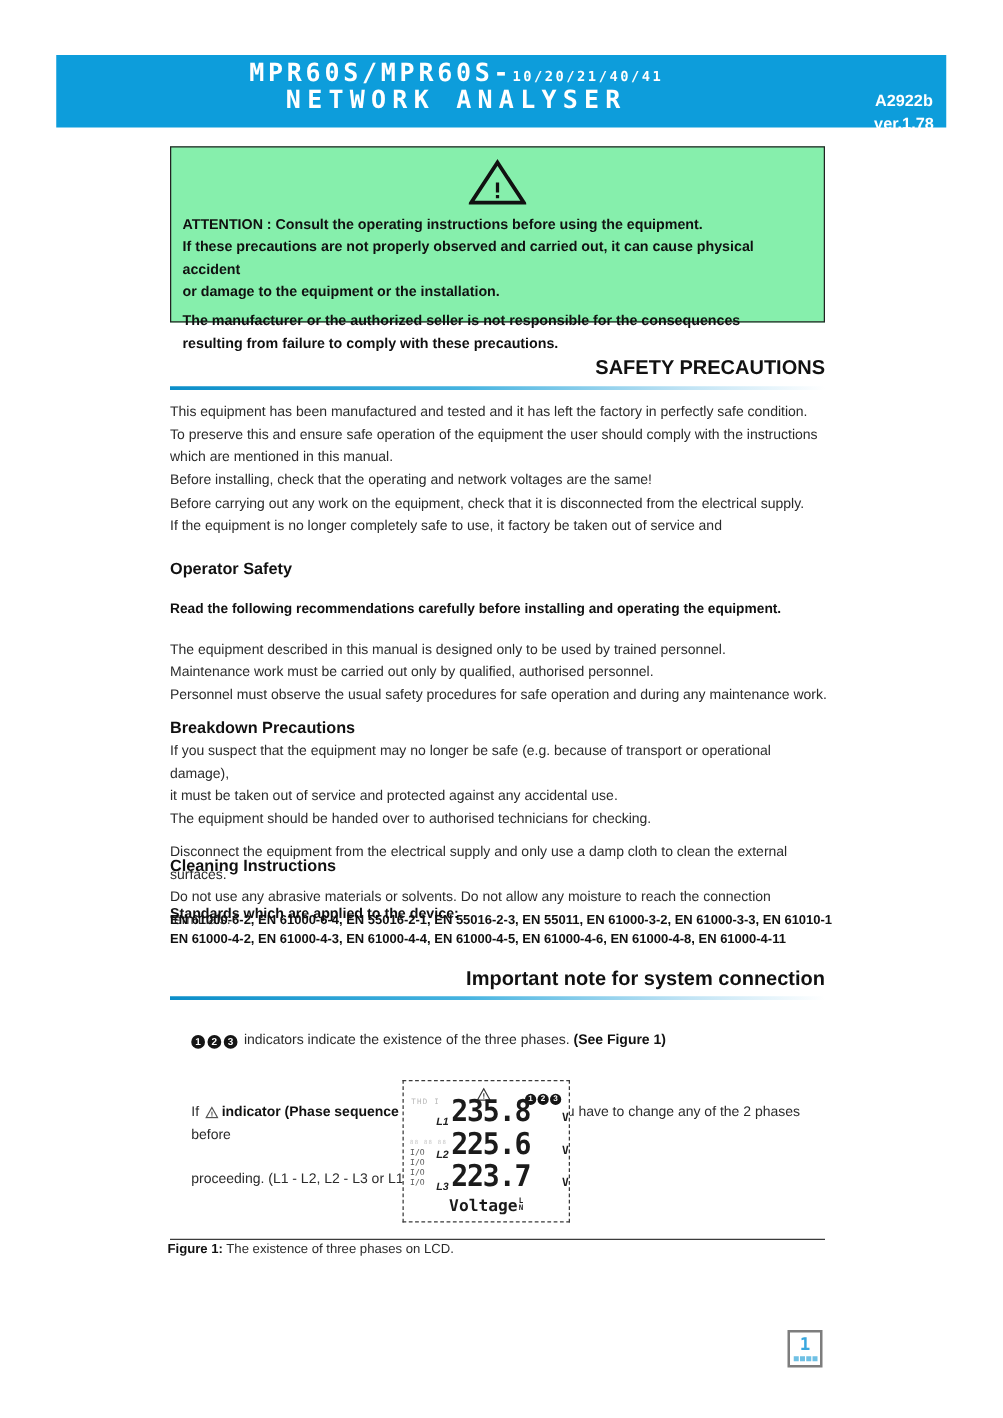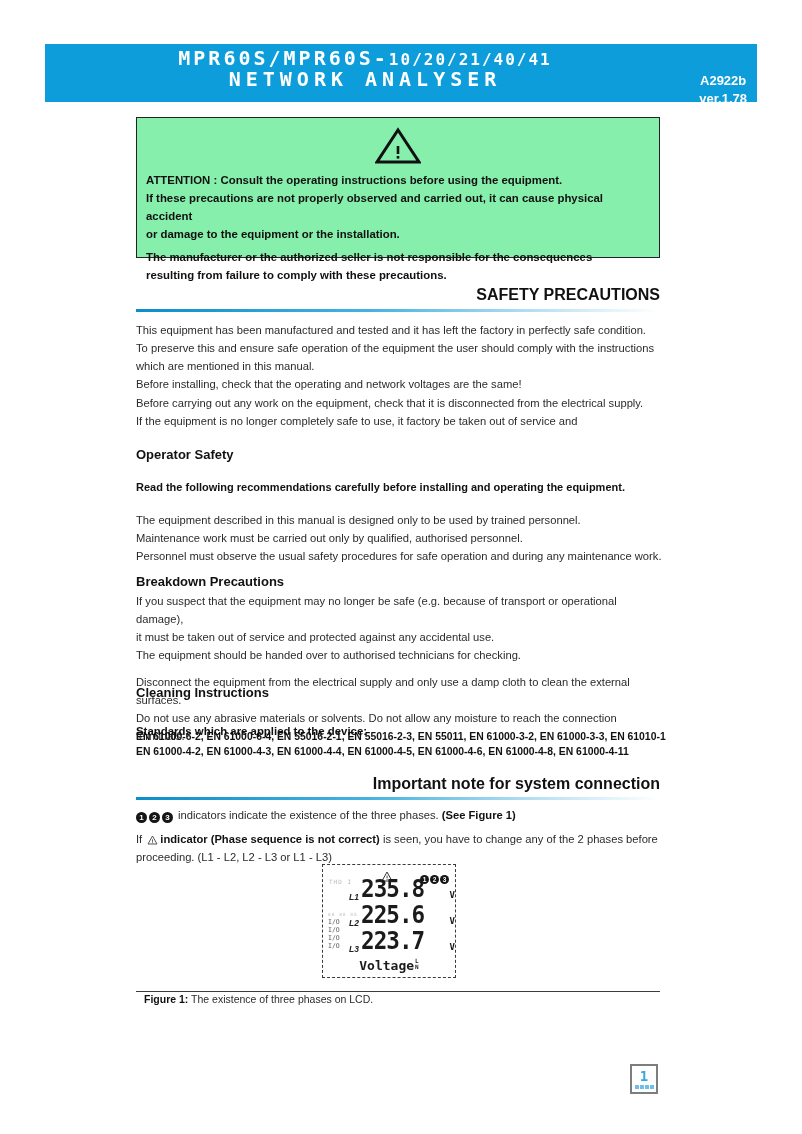--- a/index.html
+++ b/index.html
@@ -36,21 +36,21 @@
   .header-line1, .header-line2 {
     font-family: "DejaVu Sans Mono", monospace;
     font-weight: bold;
     color: #ffffff;
     letter-spacing: 3px;
     line-height: 1.05;
     white-space: nowrap;
   }
   .header-line1 { font-size: 20px; }
   .header-line2 { font-size: 20px; letter-spacing: 5px; }
-  .hdr-small { font-size: 16px; letter-spacing: 2px; margin-top: 38px; }
+  .hdr-small { font-size: 11px; letter-spacing: 2px; margin-top: 38px; }
   .header-version {
     position: absolute;
     right: 10px;
     top: 28px;
     text-align: center;
     color: #ffffff;
     font-size: 13px;
     font-weight: bold;
     line-height: 1.35;
   }
@@ -144,21 +144,21 @@
 
   
   .phase-note {
     position: absolute;
     left: 136px;
     width: 528px;
     font-size: 11.2px;
     line-height: 1.62;
     color: #2b2b2b;
   }
-  .phase-note p { margin: 0; }
+  .phase-note p { margin: 17px; }
   .circ {
     display: inline-block;
     width: 11px;
     height: 11px;
     border-radius: 50%;
     background: #151515;
     color: #fff;
     font-size: 8px;
     font-weight: bold;
     line-height: 11px;
@@ -274,21 +274,21 @@
   .fig-rule {
     position: absolute;
     left: 136px;
     top: 991px;
     width: 524px;
     height: 1px;
     background: #3c3c3c;
   }
   .fig-caption {
     position: absolute;
-    left: 144px;
+    left: 134px;
     top: 993px;
     font-size: 10.5px;
     color: #2b2b2b;
   }
   .fig-caption .b { font-weight: bold; }
 
   
   .page-marker {
     position: absolute;
     left: 630px;

